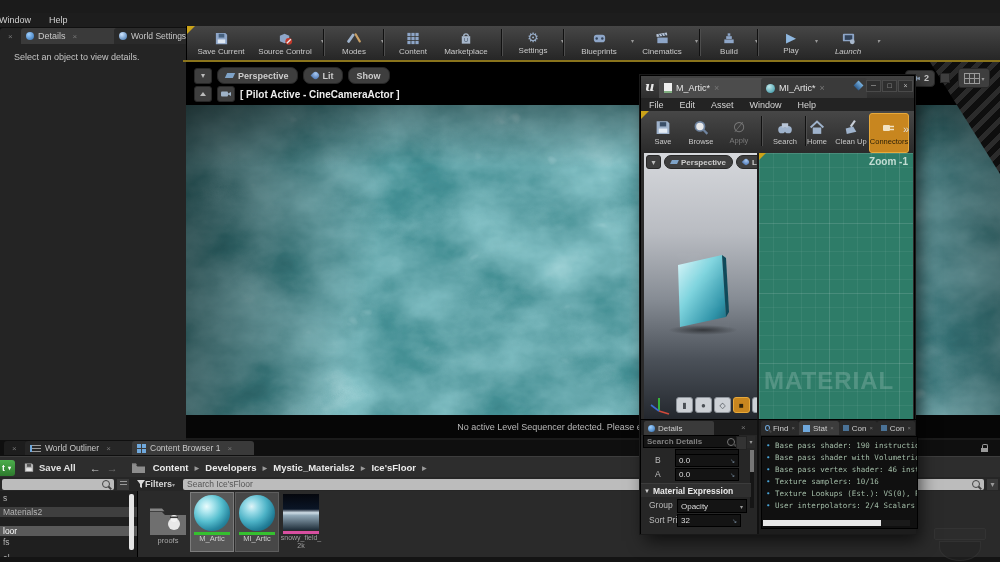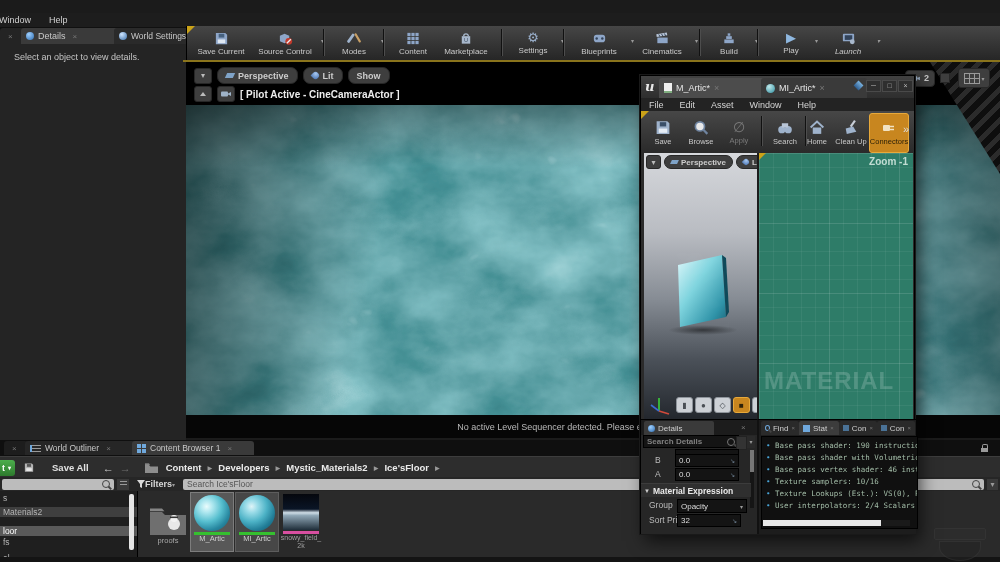--- a/index.html
+++ b/index.html
@@ -352,21 +352,21 @@
   <div class="abs cb-actions">
     <span style="display:inline-flex;align-items:center;height:16px;padding:0 4px 0 2px;background:linear-gradient(#4cae4c,#2d7a2d);border-radius:0 3px 3px 0;color:#fff;font-weight:bold;font-size:9px;">
         <span>t</span>
         <span style="font-size:6px;margin-left:3px;">▾</span>
       </span>
     <svg width="12" height="11" viewBox="0 0 16 16" style="margin-left:8px;">
         <path d="M2 2h10l2 2v10H2z" fill="#b5b5b5"></path>
         <rect x="4" y="9" width="8" height="4" fill="#e8e8e8"></rect>
         <rect x="5" y="3" width="6" height="4" fill="#555"></rect>
       </svg>
-    <span style="font-weight:bold;font-size:9.5px;color:#e2e2e2;margin-left:17px;">Save All</span>
+    <span style="font-weight:bold;font-size:9.5px;color:#e2e2e2;margin-left:4px;">Save All</span>
     <span style="margin-left:14px;font-size:11px;color:#cfcfcf;">←</span>
     <span style="margin-left:6px;font-size:11px;color:#6f6f6f;">→</span>
     <svg width="13" height="10" viewBox="0 0 13 10" style="margin-left:14px;">
         <path d="M0 2h4l1.4 1.6H13V10H0z" fill="#8d8d8d"></path>
         <path d="M0 0.5h4l1 1.2H0z" fill="#a5a5a5"></path>
       </svg>
     <span style="margin-left:8px;display:inline-flex;align-items:center;">
       <span class="crumb">Content</span>
       <span class="crumb">Developers</span>
       <span class="crumb">Mystic_Materials2</span>

